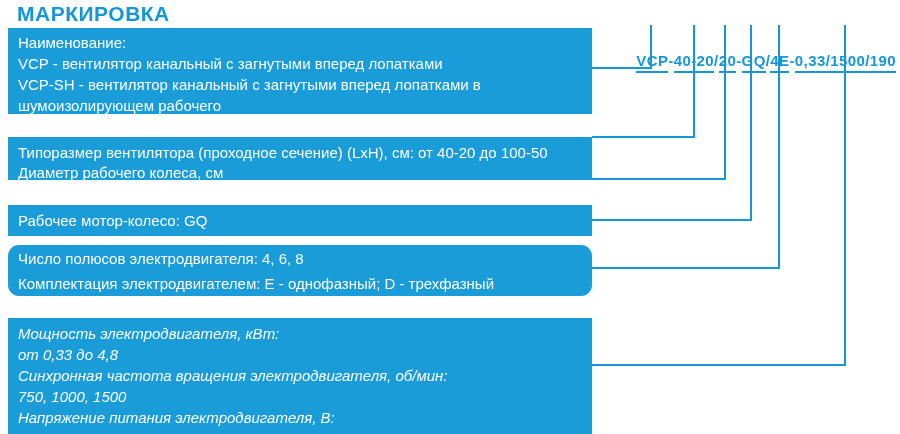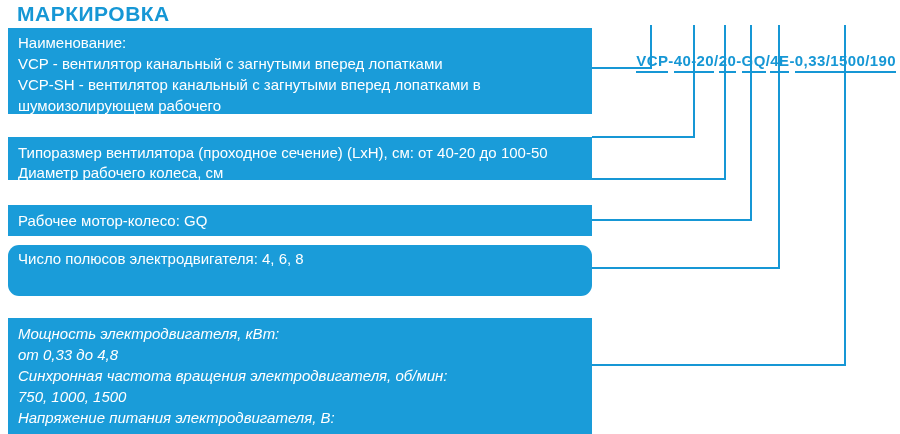--- a/index.html
+++ b/index.html
@@ -110,20 +110,21 @@
   <div class="box box-3 single">
     <div>Диаметр рабочего колеса, см</div>
   </div>
 
   <div class="box box-4 single">
     <div>Рабочее мотор-колесо: GQ</div>
   </div>
 
   <div class="box box-5">
     <div>Число полюсов электродвигателя: 4, 6, 8</div>
+    <div>Комплектация электродвигателем: E - однофазный; D - трехфазный</div>
   </div>
 
   <div class="box box-6">
     <div>Мощность электродвигателя, кВт:</div>
     <div>от 0,33 до 4,8</div>
     <div>Синхронная частота вращения электродвигателя, об/мин:</div>
     <div>750, 1000, 1500</div>
     <div>Напряжение питания электродвигателя, В:</div>
     <div>220, 380</div>
   </div>

